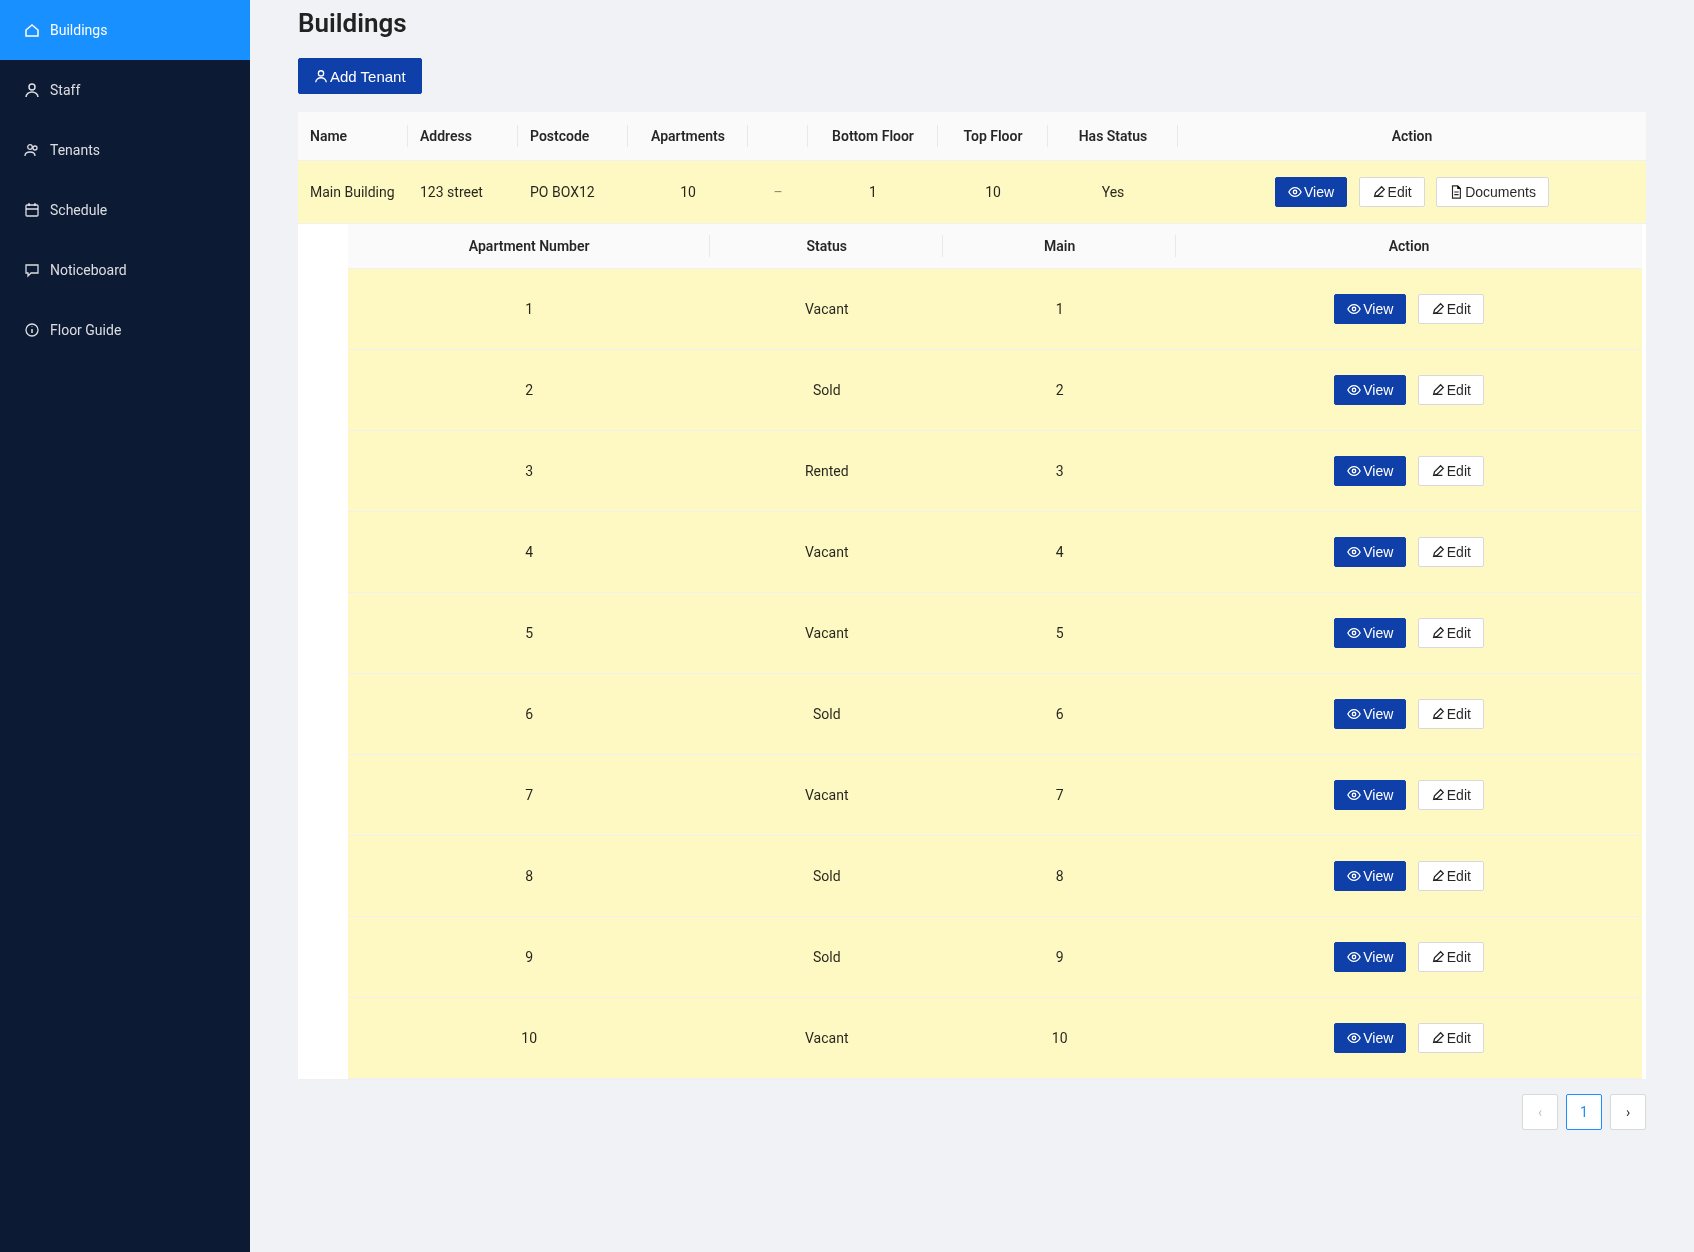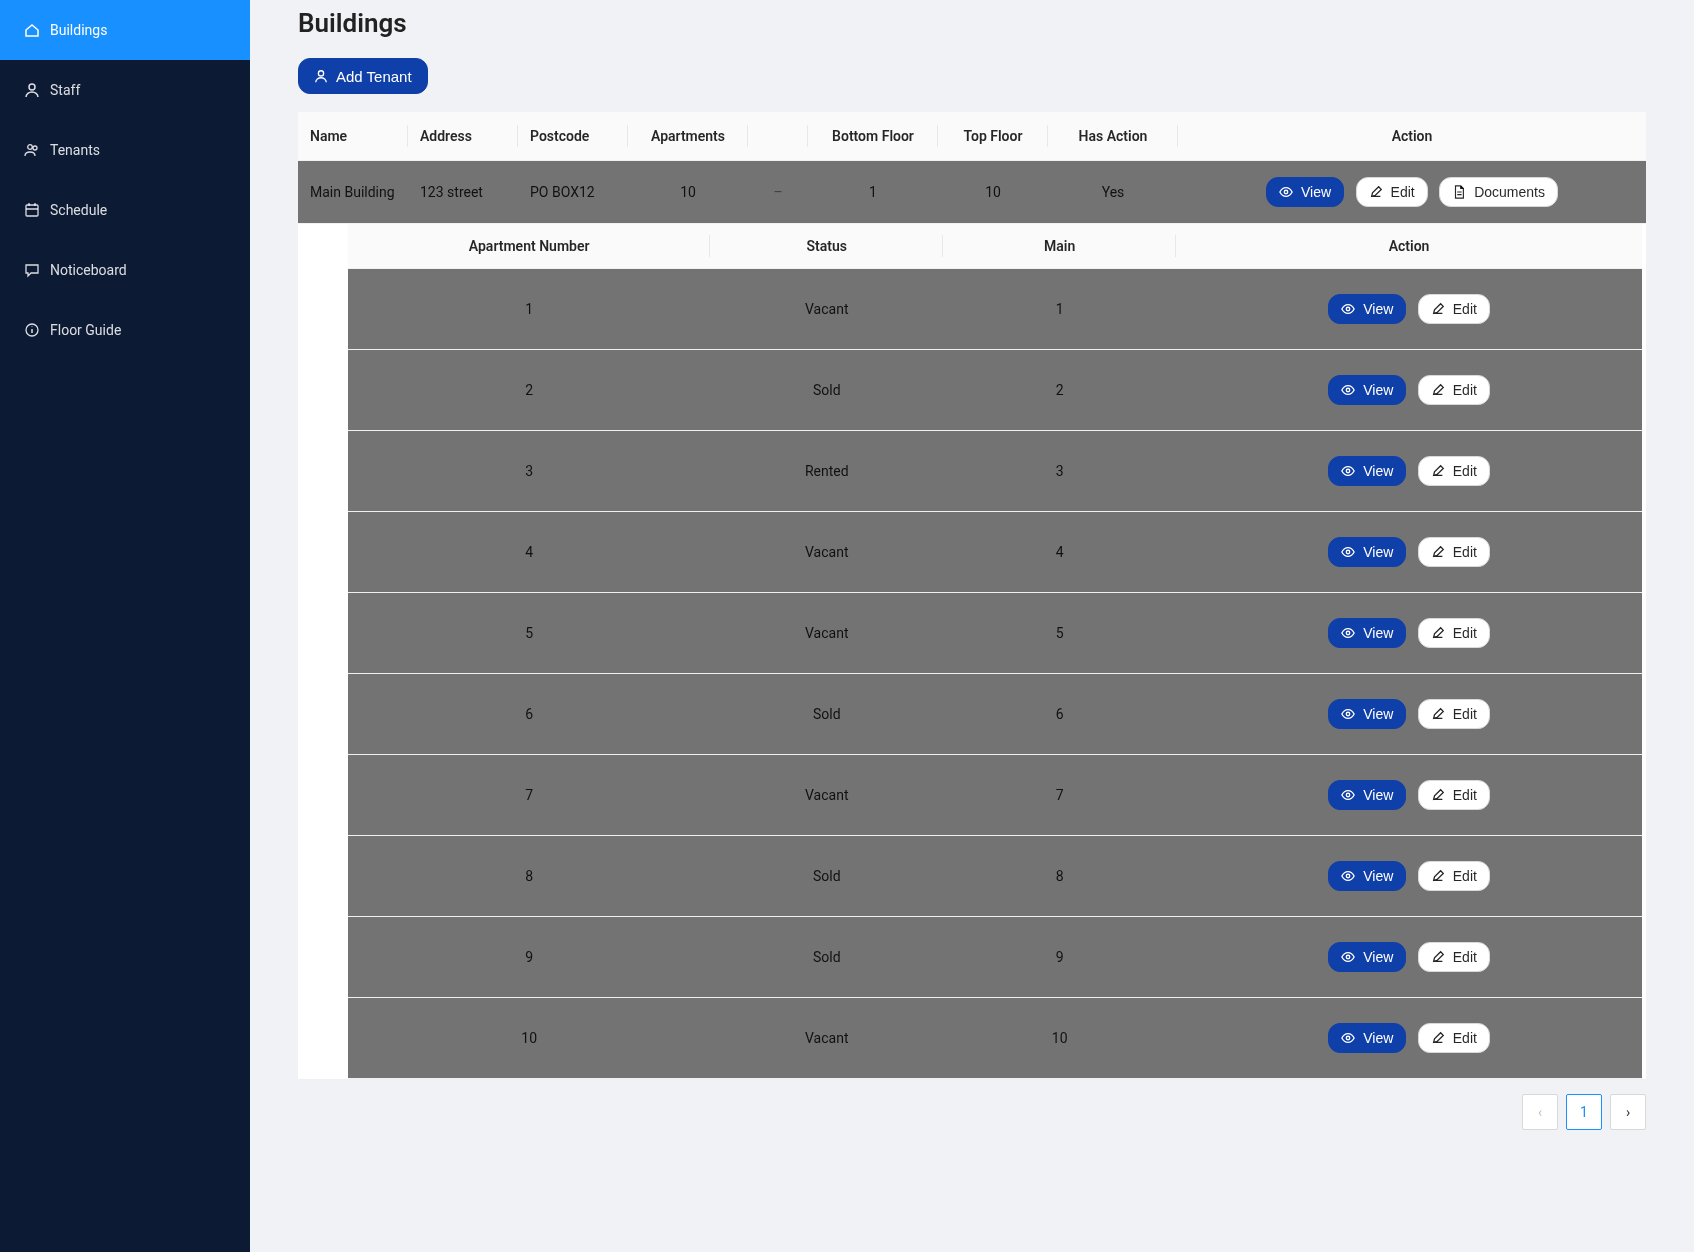--- a/index.html
+++ b/index.html
@@ -42,24 +42,24 @@
   }
   .page-title {
     font-size: 26px;
     font-weight: 600;
     color: #222;
     margin-bottom: 20px;
   }
   .btn {
     display: inline-flex;
     align-items: center;
-    gap: 8px;
+    gap: 2px;
     padding: 0 15px;
     height: 36px;
-    border-radius: 12px;
+    border-radius: 2px;
     border: 1px solid transparent;
     cursor: pointer;
     font-size: 15px;
     line-height: 1;
   }
   .btn-sm {
     height: 30px;
     padding: 0 12px;
     font-size: 14px;
   }
@@ -75,21 +75,21 @@
   }
   .btn svg {
     width: 14px;
     height: 14px;
   }
   .add-tenant-wrap { margin-bottom: 18px; }
   table {
     width: 100%;
     border-collapse: separate;
     border-spacing: 0;
-    background: #737373;
+    background: #fef9c3;
   }
   .outer-table > thead th {
     background: #fafafa;
     font-weight: 600;
     text-align: left;
     padding: 16px 12px;
     border-bottom: 1px solid #f0f0f0;
     position: relative;
   }
   .outer-table > thead th:not(:last-child)::after,
@@ -266,21 +266,21 @@
     </colgroup>
     <thead>
       <tr>
         <th>Name</th>
         <th>Address</th>
         <th>Postcode</th>
         <th class="th-center">Apartments</th>
         <th></th>
         <th class="th-center">Bottom Floor</th>
         <th class="th-center">Top Floor</th>
-        <th class="th-center">Has Action</th>
+        <th class="th-center">Has Status</th>
         <th class="th-center">Action</th>
       </tr>
     </thead>
     <tbody>
       <tr class="building-row">
         <td>Main Building</td>
         <td>123 street</td>
         <td>PO BOX12</td>
         <td style="text-align:center">10</td>
         <td class="expand-cell"><span>–</span></td>

